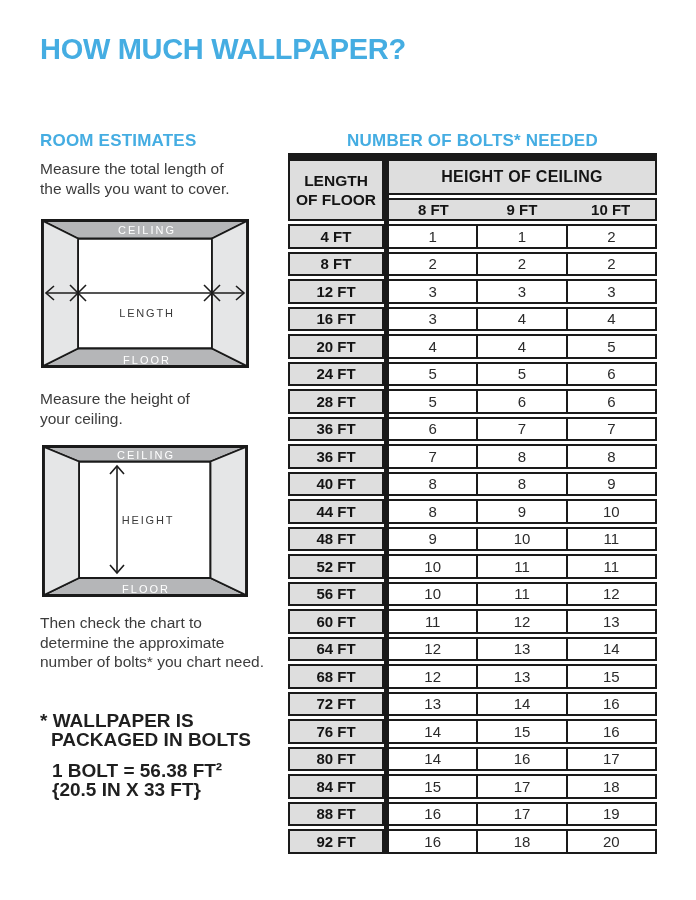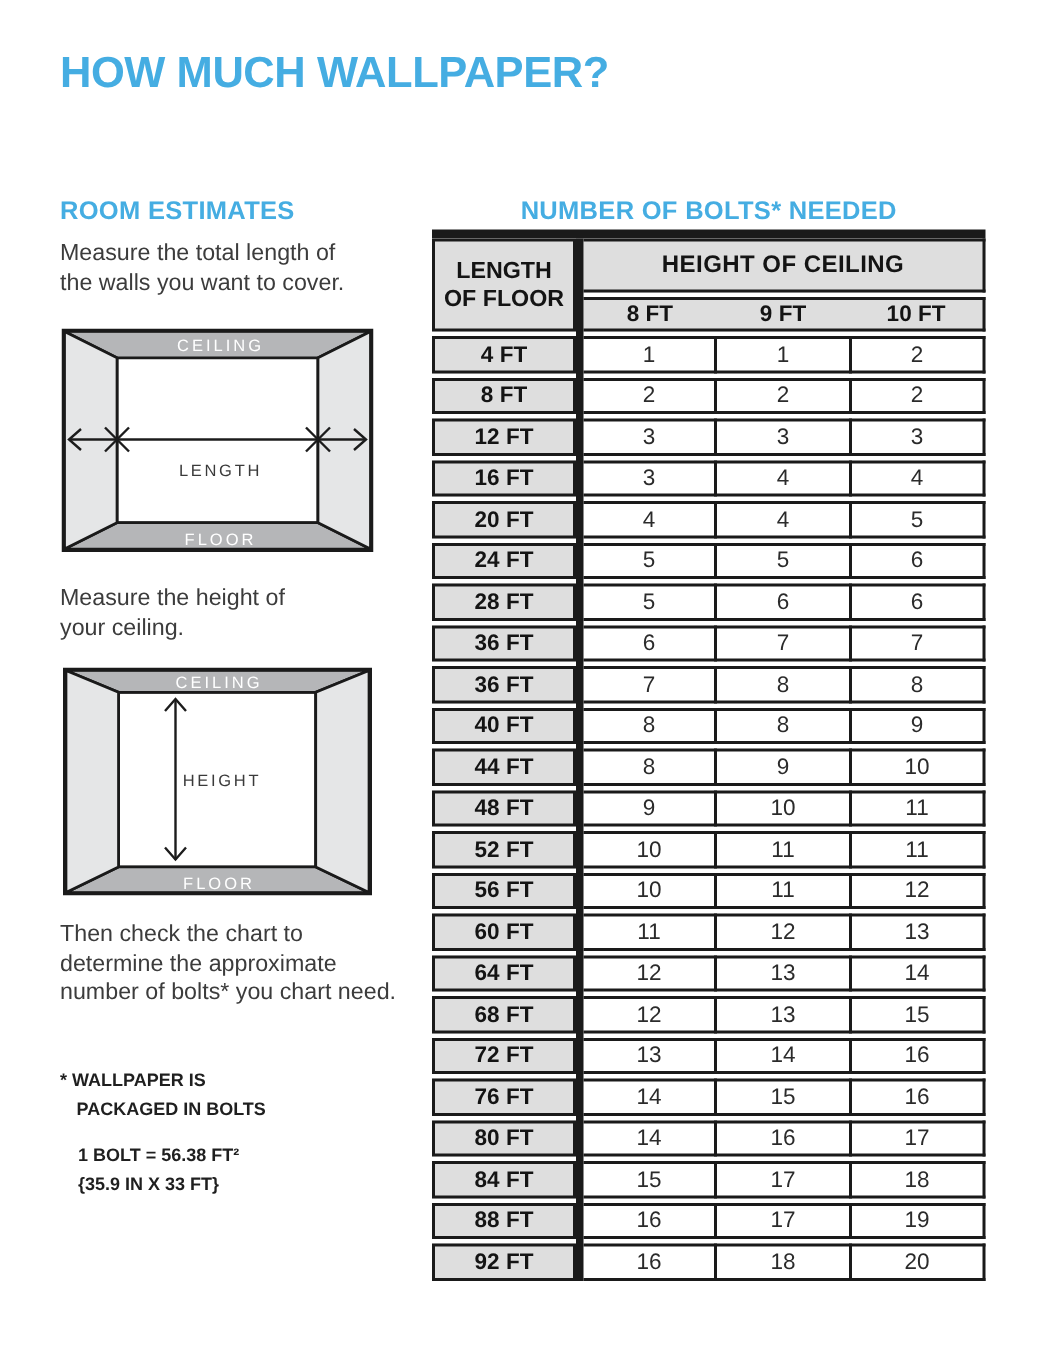--- a/index.html
+++ b/index.html
@@ -24,21 +24,21 @@
   }
   .left-h{left:40px;}
   .table-h{left:288px;width:369px;text-align:center;}
   .para{
     position:absolute;left:40px;margin:0;font-size:15.5px;line-height:19.5px;color:#3c3c3c;
   }
   .p1{top:159px;}
   .p2{top:389px;}
   .p3{top:613px;}
   .fn{
-    position:absolute;left:40px;margin:0;font-size:12px;font-weight:bold;
+    position:absolute;left:40px;margin:0;font-size:19px;font-weight:bold;
     line-height:19px;color:#1f1f1f;
   }
   .fn1{top:711px;}
   .fn1 .line2{padding-left:11px;}
   .fn2{top:761px;margin-left:12px;}
 
   
   .room-diagram{position:absolute;display:block;}
   .d1{left:41px;top:219px;}
   .d2{left:42px;top:445px;}
@@ -149,21 +149,21 @@
   </svg>
 
   <p class="para p3"><span>Then check the chart to</span><br><span>determine the approximate</span><br><span>number of bolts* you chart need.</span></p>
 
   <div class="fn fn1">
     <div>* WALLPAPER IS</div>
     <div class="line2">PACKAGED IN BOLTS</div>
   </div>
   <div class="fn fn2">
     <div>1 BOLT = 56.38 FT²</div>
-    <div>{35.9 IN X 33 FT}</div>
+    <div>{20.5 IN X 33 FT}</div>
   </div>
 
   <div class="bolt-table">
     <div class="top-bar"></div>
     <div class="tbl">
       <div class="v-divider"></div>
       <div class="hdr">
         <div class="corner-cell">
           <span>LENGTH</span>
           <span>OF FLOOR</span>

